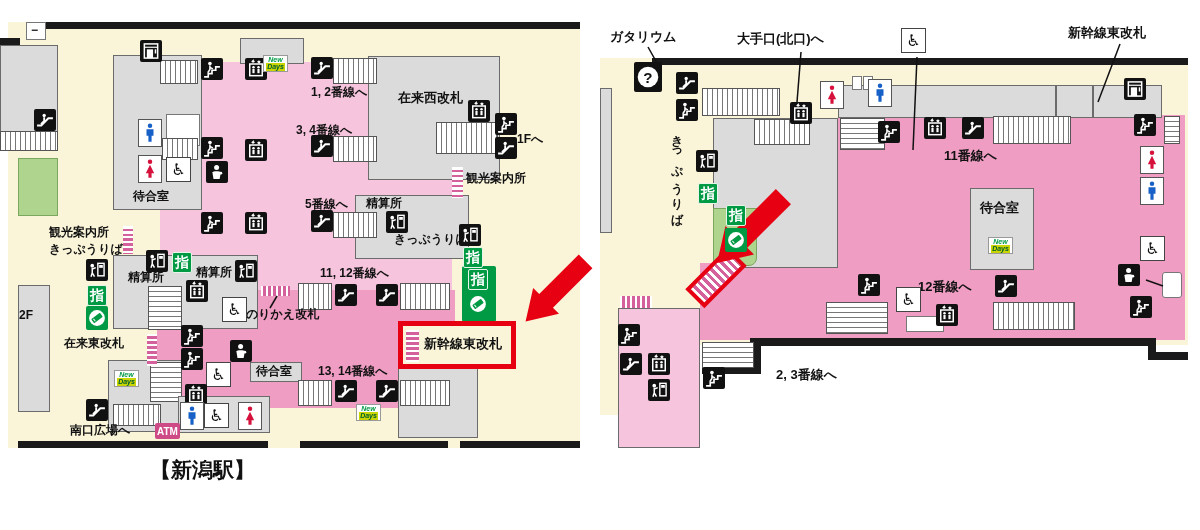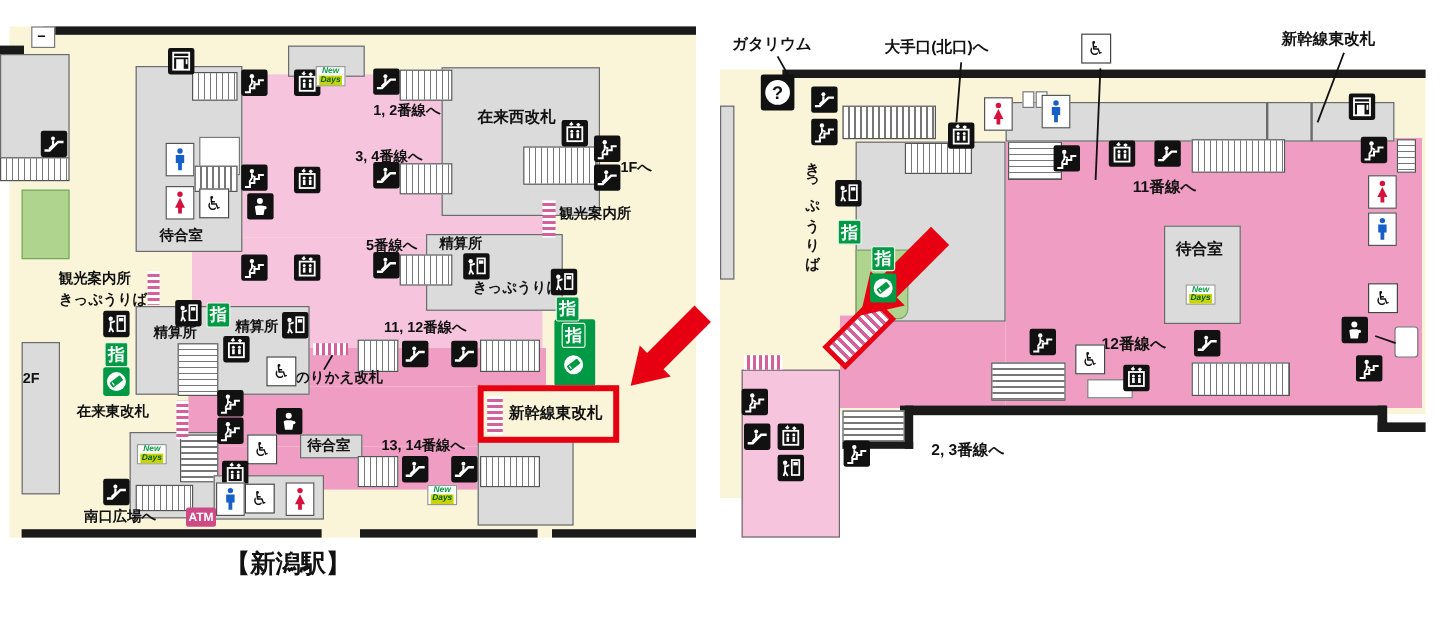--- a/index.html
+++ b/index.html
@@ -26,21 +26,21 @@
   .ic-restroom-men,.ic-restroom-women{background:#fff;border:1.5px solid #555;width:24px;height:28px;padding:1px;}
   .ic-wheelchair{background:#fff;border:1.5px solid #444;width:25px;height:25px;font-size:16px;color:#111;font-family:"DejaVu Sans",sans-serif;}
   .ic-shitei{background:#009944;color:#fff;font-weight:bold;font-size:14px;width:20px;height:21px;border:1px solid #e8f5e9;border-radius:2px;}
   .ic-green-circle{background:#009944;width:22px;height:24px;border-radius:2px;padding:1px;}
   .ic-newdays{background:#fff;border:1px solid #999;width:25px;height:17px;flex-direction:column;gap:0;}
   .nd1{color:#009944;font-weight:bold;font-style:italic;font-size:7px;line-height:7px;display:block;}
   .nd2{background:#C9D400;color:#006030;font-weight:bold;font-style:italic;font-size:7px;line-height:8px;display:block;padding:0 1px;}
   .ic-atm{background:#CE4A86;color:#fff;font-weight:bold;font-size:10px;width:25px;height:16px;border-radius:2px;}
   .redbox{position:absolute;border:5px solid #E60012;background:#FAF5D9;box-sizing:border-box;}
   .redgate{position:absolute;border:4px solid #E60012;background:repeating-linear-gradient(90deg,#fff 0 3px,#D4619C 3px 6px);box-sizing:border-box;}
-  .caption{position:absolute;font-size:21px;font-weight:bold;color:#111;width:180px;text-align:center;}
+  .caption{position:absolute;font-size:21px;font-weight:bold;color:#111;width:180px;text-align:left;}
   .arrow{position:absolute;}
 </style>
 </head>
 <body>
 
 <div id="canvas">
 
   <div class="abs cream" style="left:8px;top:22px;width:572px;height:426px"></div>
   <div class="abs blk" style="left:36px;top:22px;width:544px;height:7px"></div>
   <div class="abs blk" style="left:18px;top:441px;width:250px;height:7px"></div>

